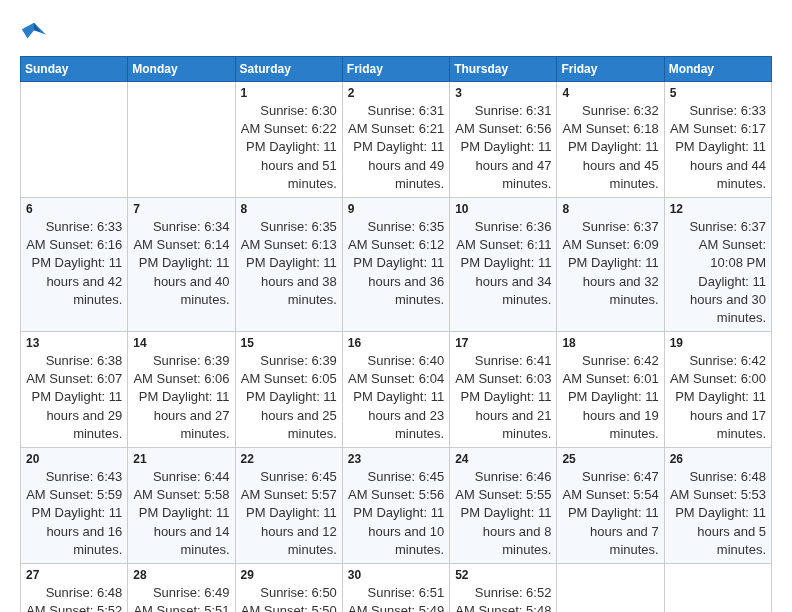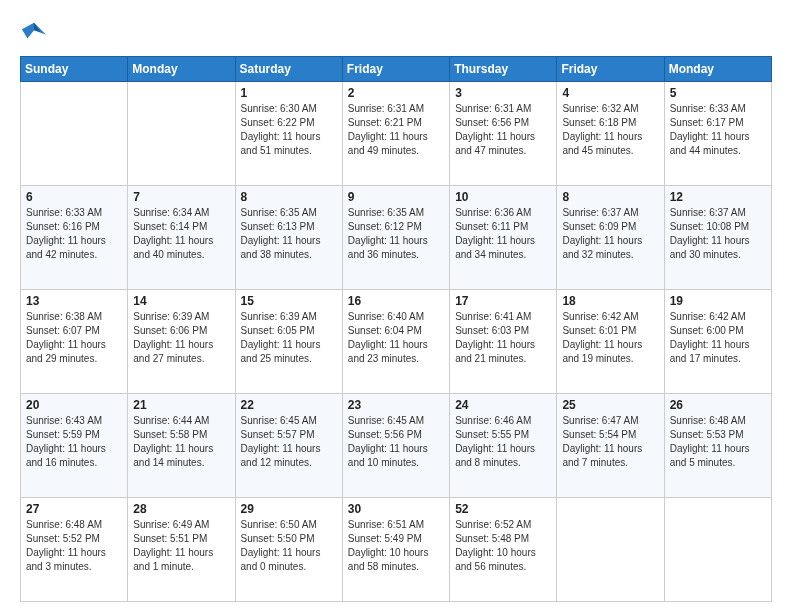--- a/index.html
+++ b/index.html
@@ -84,23 +84,24 @@
       background: #f5f8fc;
     }
     .day-num {
       font-size: 12px;
       font-weight: bold;
       color: #222;
       display: block;
       margin-bottom: 2px;
     }
     .day-info {
-      font-size: 10px;
+      font-size: 13px;
       line-height: 1.4;
       color: #333;
+      text-align: right;
     }
     .empty-cell {
       background: #fff !important;
     }
   </style>
 </head>
 <body>
 
 <div class="page">
   <div class="header">

